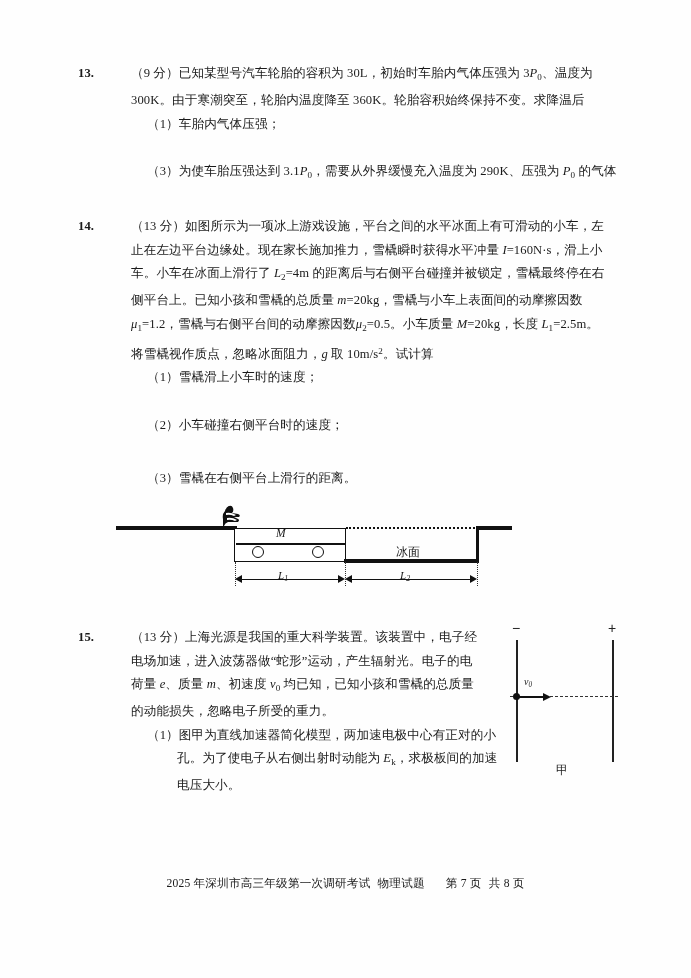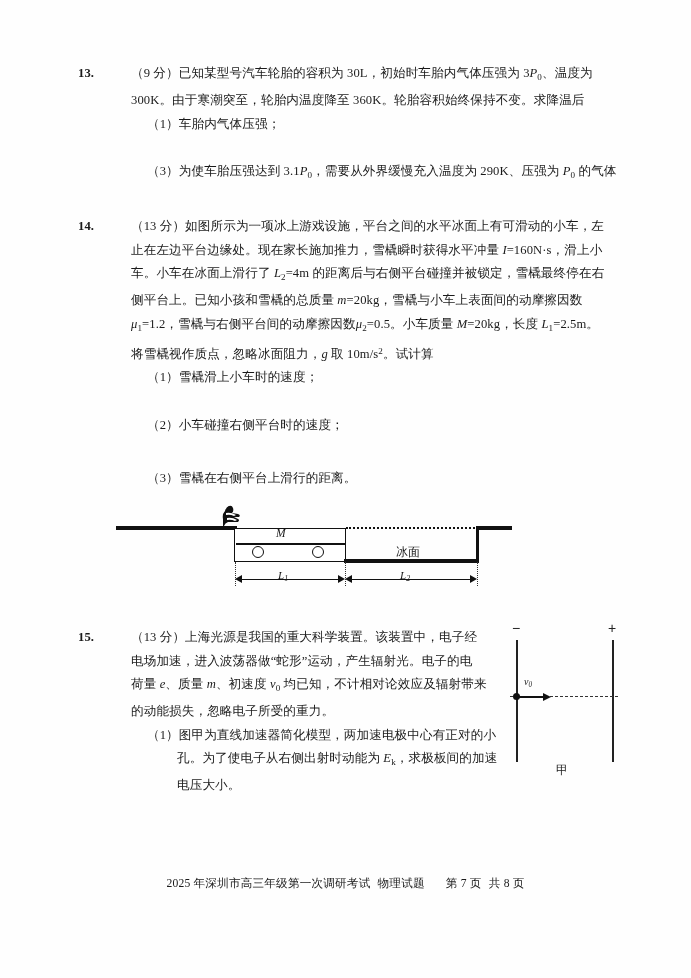--- a/index.html
+++ b/index.html
@@ -344,21 +344,21 @@
       </div>
     </div>
   </div>
 
   <div class="q-block" style="left:78px; top:626px; width:430px;">
     <span class="q-num">15.</span>
     <div class="q-body">
       <div class="line">（13 分）上海光源是我国的重大科学装置。该装置中，电子经</div>
       <div class="line">电场加速，进入波荡器做“蛇形”运动，产生辐射光。电子的电</div>
       <div class="line">
-        <span>荷量 </span><em class="v">e</em><span>、质量 </span><em class="v">m</em><span>、初速度 </span><em class="v">v</em><sub>0</sub><span> 均已知，不计相对论效应及辐射带来</span>
+        <span>荷量 </span><em class="v">e</em><span>、质量 </span><em class="v">m</em><span>、初速度 </span><em class="v">v</em><sub>0</sub><span> 均已知，已知小孩和雪橇的总质量</span>
       </div>
       <div class="line">的动能损失，忽略电子所受的重力。</div>
       <div class="sub-line">（1）图甲为直线加速器简化模型，两加速电极中心有正对的小</div>
       <div class="sub-cont">
         <span>孔。为了使电子从右侧出射时动能为 </span><em class="v">E</em><sub>k</sub><span>，求极板间的加速</span>
       </div>
       <div class="sub-cont">电压大小。</div>
     </div>
   </div>
 

